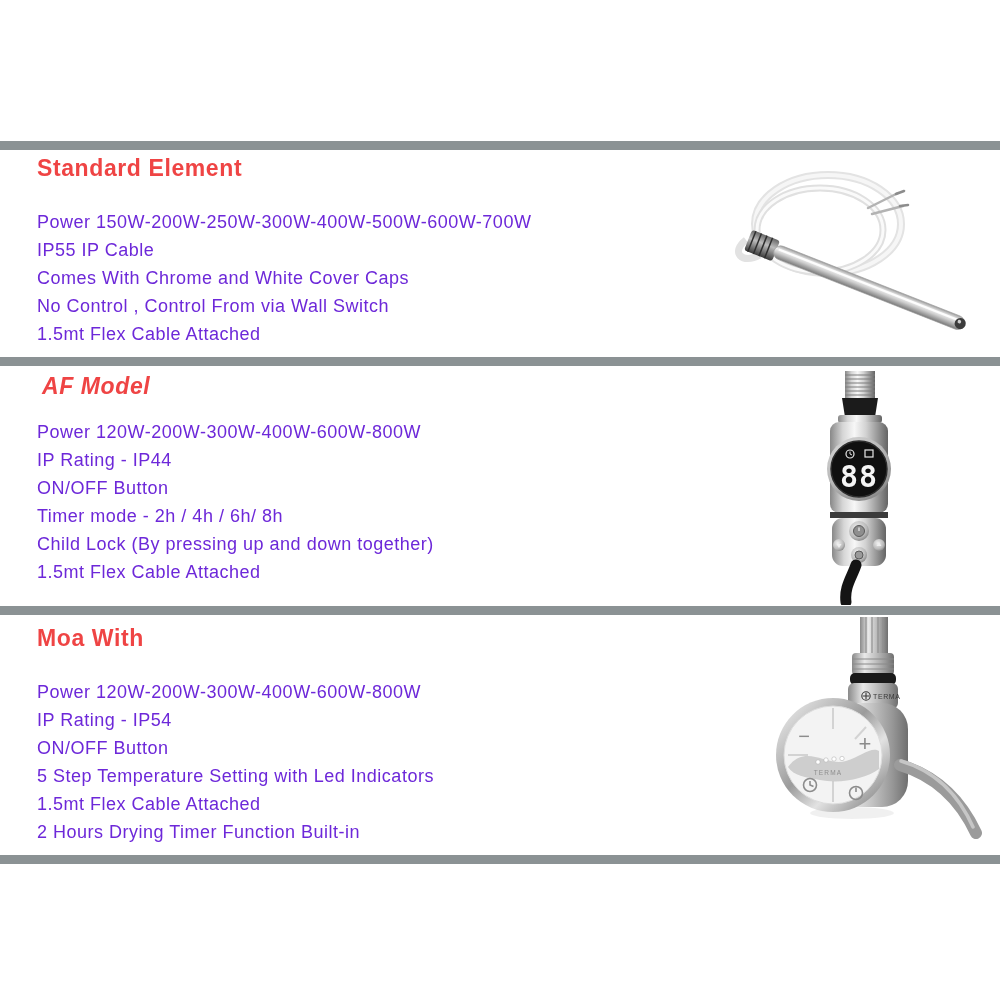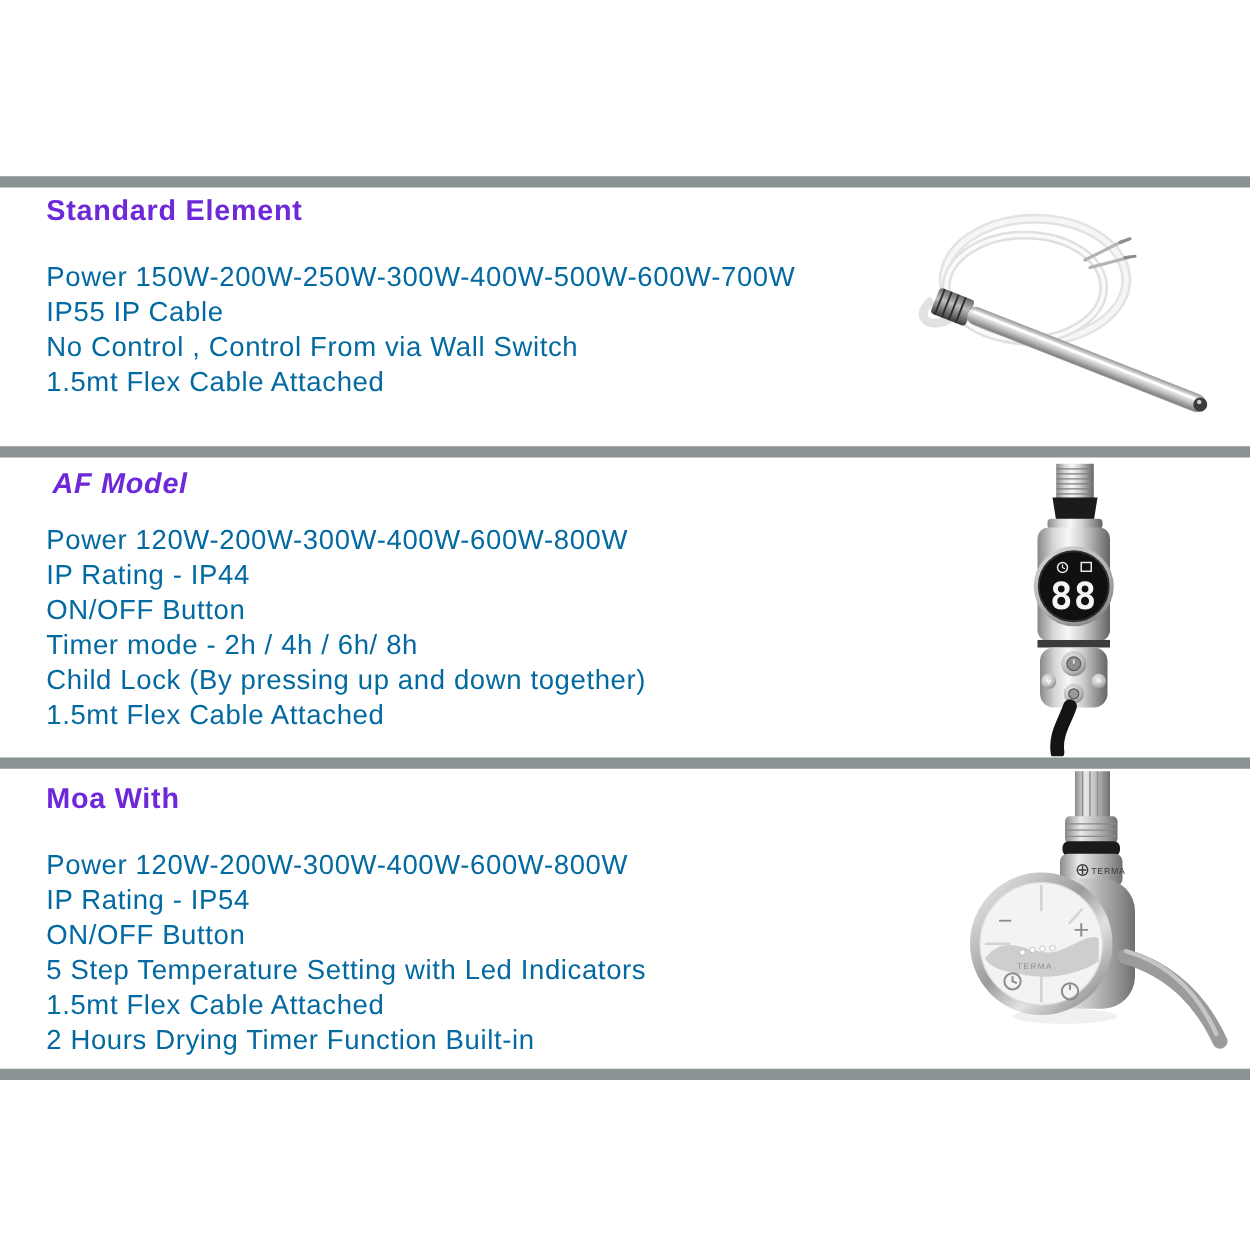--- a/index.html
+++ b/index.html
@@ -4,51 +4,52 @@
 <style>
   html,body{margin:0;padding:0;background:#ffffff;}
   #stage{
     position:relative;width:1000px;height:1000px;background:#ffffff;overflow:hidden;
     font-family:"Liberation Sans", sans-serif;color:#1c1c1c;
   }
   .divider{position:absolute;left:0;width:1000px;height:9px;background:#8b9294;}
   #bar1{top:141px;} #bar2{top:357px;} #bar3{top:606px;} #bar4{top:855px;}
   .title{
     position:absolute;margin:0;font-size:23px;font-weight:600;letter-spacing:0.6px;
-    line-height:26px;color:#6d28d9;white-space:nowrap;
+    line-height:26px;color:#ef4444;white-space:nowrap;
   }
   #t1{top:155px;left:37px;}
   #t2{top:373px;left:42px;font-style:italic;}
   #t3{top:625px;left:37px;}
   .specs{position:absolute;left:37px;width:690px;}
   #b1{top:208px;}
   #b2{top:418px;}
   #b3{top:678px;}
   .spec-line{
-    font-size:22px;line-height:28px;letter-spacing:0.5px;white-space:nowrap;color:#0369a1;
+    font-size:18px;line-height:28px;letter-spacing:0.5px;white-space:nowrap;color:#6d28d9;
   }
   .photo{position:absolute;}
   #p1{top:150px;left:700px;}
   #p2{top:365px;left:790px;}
   #p3{top:615px;left:770px;}
 </style>
 </head>
 <body>
 
 <div id="stage">
 
   <div class="divider" id="bar1"></div>
   <div class="divider" id="bar2"></div>
   <div class="divider" id="bar3"></div>
   <div class="divider" id="bar4"></div>
 
   <h2 class="title" id="t1">Standard Element</h2>
   <div class="specs" id="b1">
     <div class="spec-line">Power 150W-200W-250W-300W-400W-500W-600W-700W</div>
     <div class="spec-line">IP55 IP Cable</div>
+    <div class="spec-line">Comes With Chrome and White Cover Caps</div>
     <div class="spec-line">No Control , Control From via Wall Switch</div>
     <div class="spec-line">1.5mt Flex Cable Attached</div>
   </div>
 
   <svg class="photo" id="p1" width="290" height="205" viewBox="0 0 290 205">
     <defs>
       <linearGradient id="rodGrad" x1="0" y1="0" x2="0" y2="1">
         <stop offset="0" stop-color="#9a9a9a"></stop>
         <stop offset="0.3" stop-color="#f1f1f1"></stop>
         <stop offset="0.55" stop-color="#cfcfcf"></stop>

